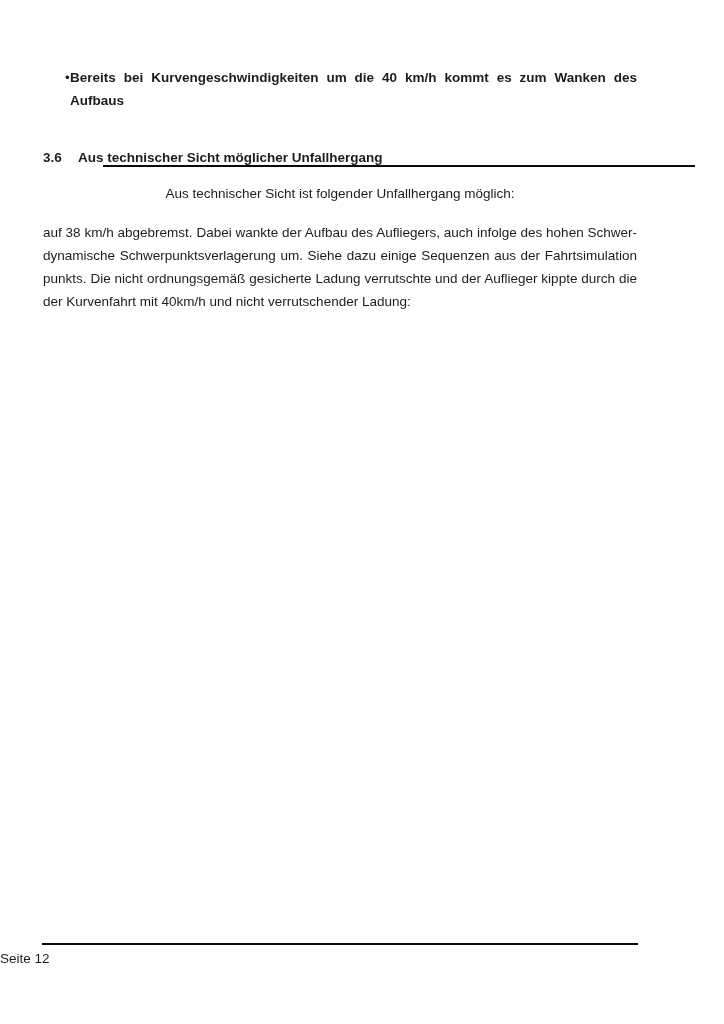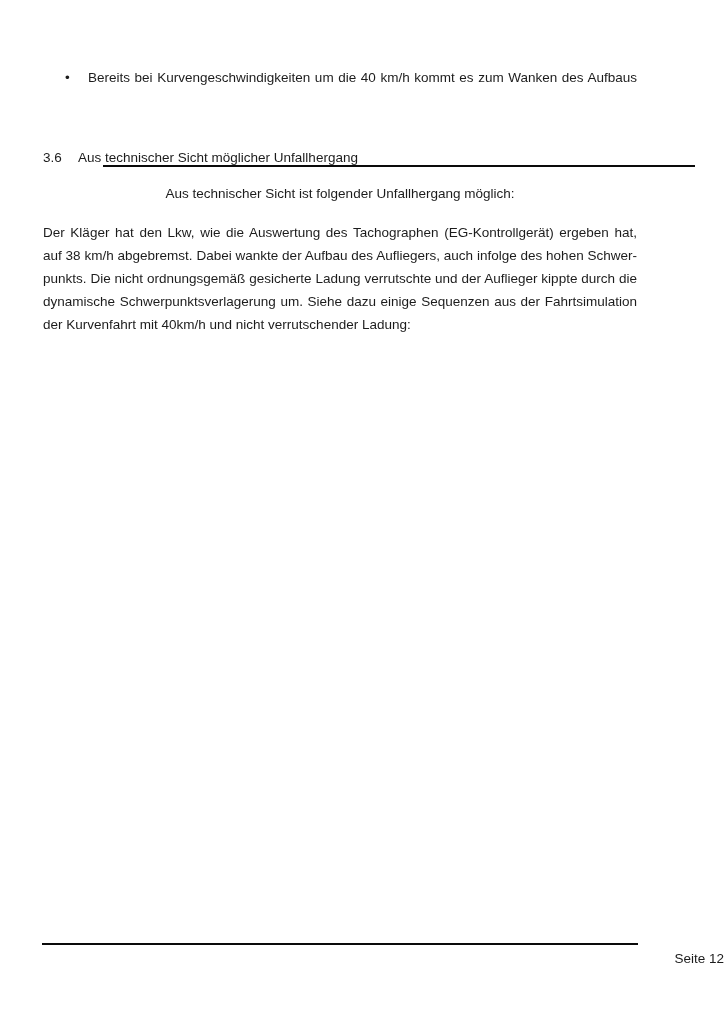--- a/index.html
+++ b/index.html
@@ -33,29 +33,30 @@
     width: 594px;
   }
   .bullet-marker {
     position: absolute;
     left: 22px;
     top: 0;
     width: 12px;
     line-height: 23px;
   }
   .bullet-text {
-    margin-left: 45px; 
+    margin-left: 27px; 
+    font-weight: bold;
   }
 
   .heading {
     position: absolute;
     left: 43px;
     top: 146px;
     width: 660px;
-    font-weight: normal;
+    font-weight: bold;
     white-space: nowrap;
   }
   .heading-number {
     display: inline-block;
     width: 35px;
   }
   .heading-rule {
     position: absolute;
     left: 103px;
     top: 165px;
@@ -86,21 +87,21 @@
     top: 943px;
     width: 596px;
     height: 2px;
     background: #0a0a0a;
   }
   .footer-text {
     position: absolute;
     left: 0;
     top: 947px;
     width: 724px;
-    text-align: right;
+    text-align: left;
   }
 </style>
 </head>
 <body>
 
 <div class="page">
 
   <div class="bullet-item">
     <span class="bullet-marker">•</span>
     <div class="bullet-text">
@@ -109,23 +110,22 @@
   </div>
 
   <div class="heading">
     <span class="heading-number">3.6</span><span><span>Aus</span> <span>technischer Sicht möglicher Unfallhergang</span></span>
   </div>
   <div class="heading-rule"></div>
 
   <div class="intro">Aus technischer Sicht ist folgender Unfallhergang möglich:</div>
 
   <div class="main-paragraph">
-    <div class="ln jl">Der Kläger hat den Lkw, wie die Auswertung des Tachographen (EG-Kontrollgerät) ergeben hat,</div>
     <div class="ln jl">auf 38 km/h abgebremst. Dabei wankte der Aufbau des Aufliegers, auch infolge des hohen Schwer-</div>
+    <div class="ln jl">dynamische Schwerpunktsverlagerung um. Siehe dazu einige Sequenzen aus der Fahrtsimulation</div>
     <div class="ln jl">punkts. Die nicht ordnungsgemäß gesicherte Ladung verrutschte und der Auflieger kippte durch die</div>
-    <div class="ln jl">dynamische Schwerpunktsverlagerung um. Siehe dazu einige Sequenzen aus der Fahrtsimulation</div>
     <div class="ln">der Kurvenfahrt mit 40km/h und nicht verrutschender Ladung:</div>
   </div>
 
   <div class="footer-rule"></div>
   <div class="footer-text">Seite 12</div>
 
 </div>
 
 </body></html>

